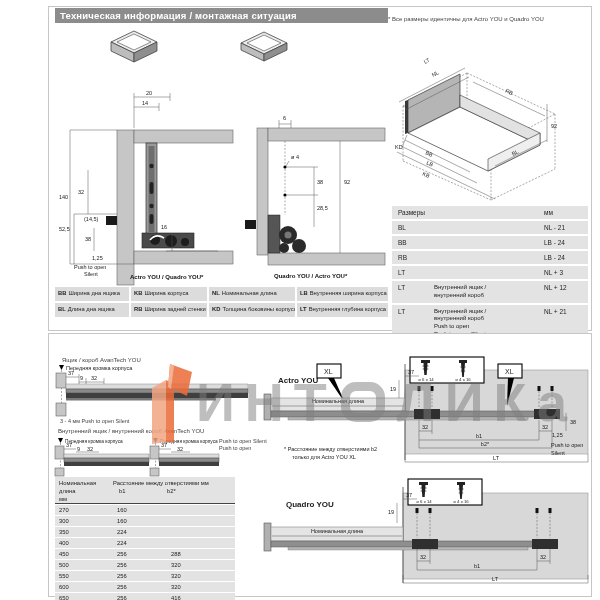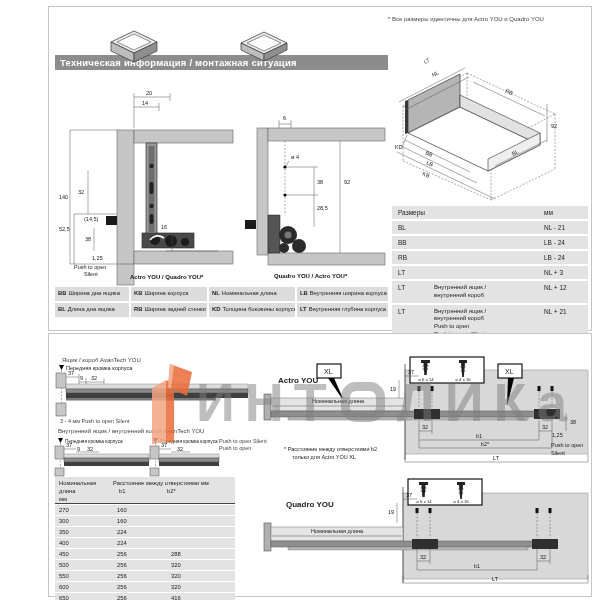--- a/index.html
+++ b/index.html
@@ -1,21 +1,21 @@
 <!DOCTYPE html>
 <html><head>
 <meta charset="utf-8">
 <style>
   * { margin:0; padding:0; box-sizing:border-box; }
   html,body { width:600px; height:600px; background:#fff;
     font-family:"Liberation Sans", sans-serif; }
   #page { position:relative; width:600px; height:600px; background:#fff; overflow:hidden; }
   .panel { position:absolute; background:#fff; border:1px solid #c6c6c6; }
   .hdr { position:absolute; background:#8c8c8c; color:#fff; font-size:9.5px; font-weight:bold;
-    padding:2px 5px; letter-spacing:.2px; white-space:nowrap;margin-top:47px; }
+    padding:2px 5px; letter-spacing:.2px; white-space:nowrap; }
   .tiny { position:absolute; font-size:6px; color:#444; line-height:1.25; }
   .tiny55 { position:absolute; font-size:5.5px; color:#444; line-height:1.3; }
   svg { position:absolute; overflow:visible; }
   svg text { font-family:"Liberation Sans", sans-serif; fill:#222; }
   .dt { font-size:5.5px; }
   .dt45 { font-size:4.3px; }
   .cap { font-size:6px; font-weight:bold; fill:#111; }
   .big { font-size:8px; font-weight:bold; fill:#222; }
   .dim { stroke:#555; stroke-width:0.5; fill:none; }
   .dash { stroke:#555; stroke-width:0.5; stroke-dasharray:2 1.5; fill:none; }

